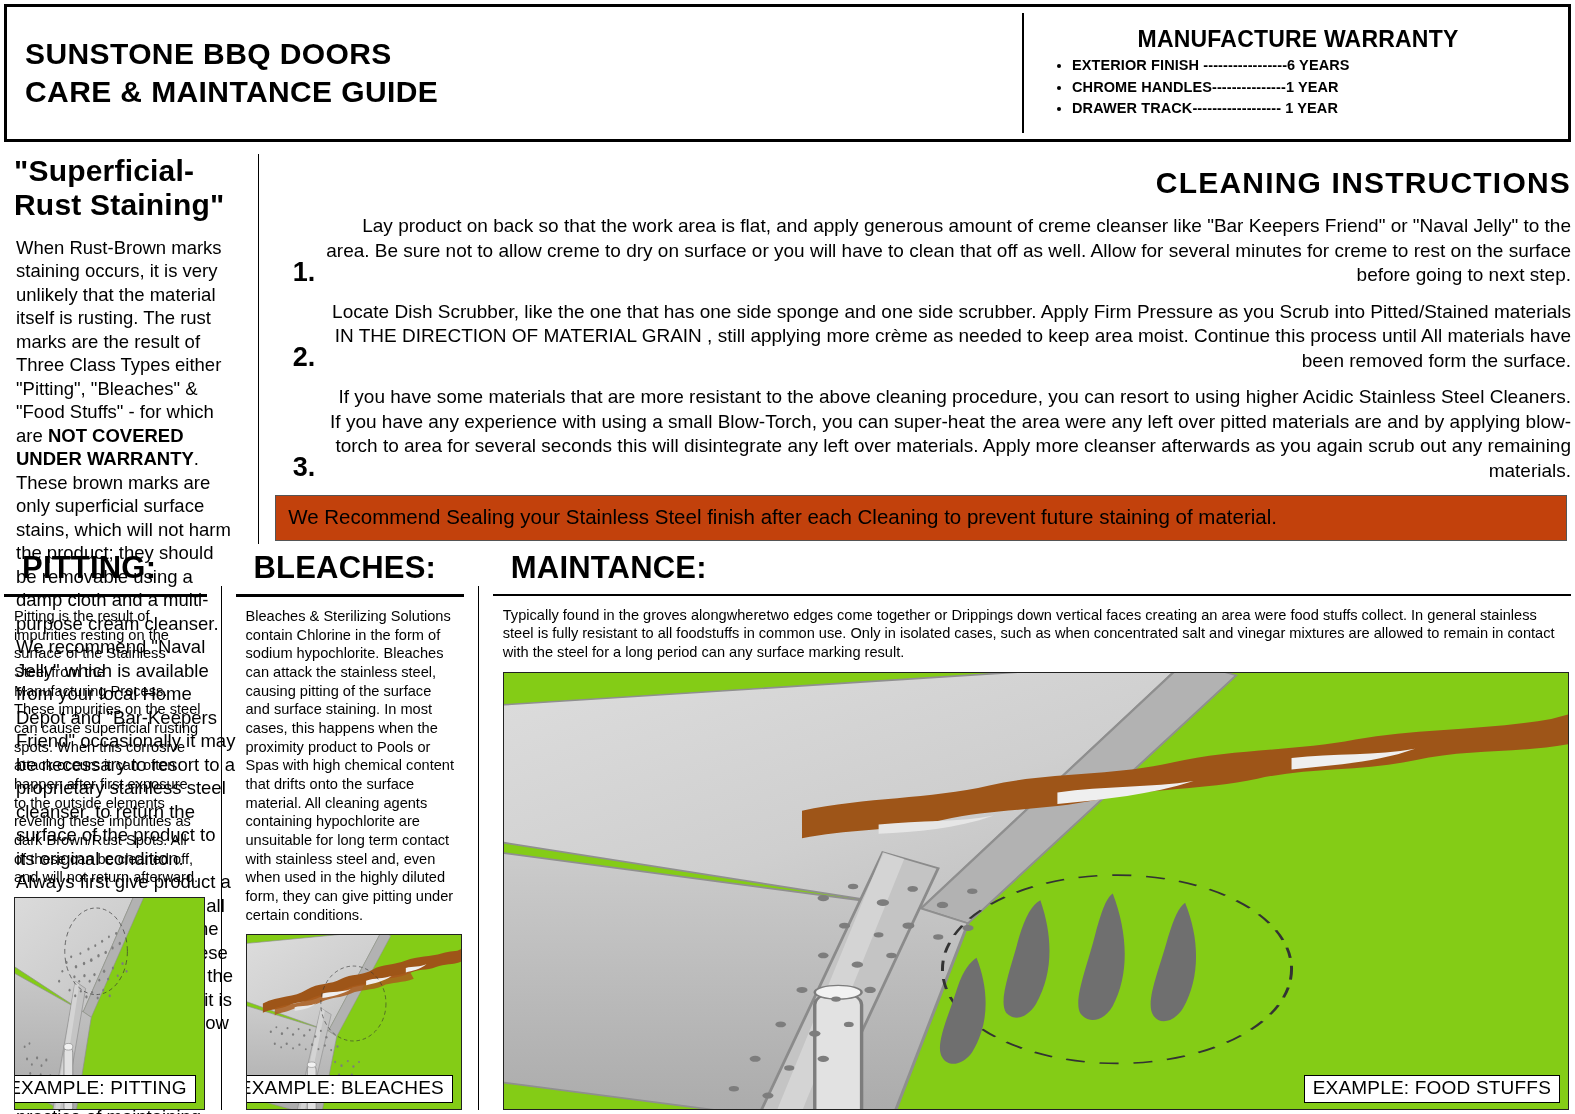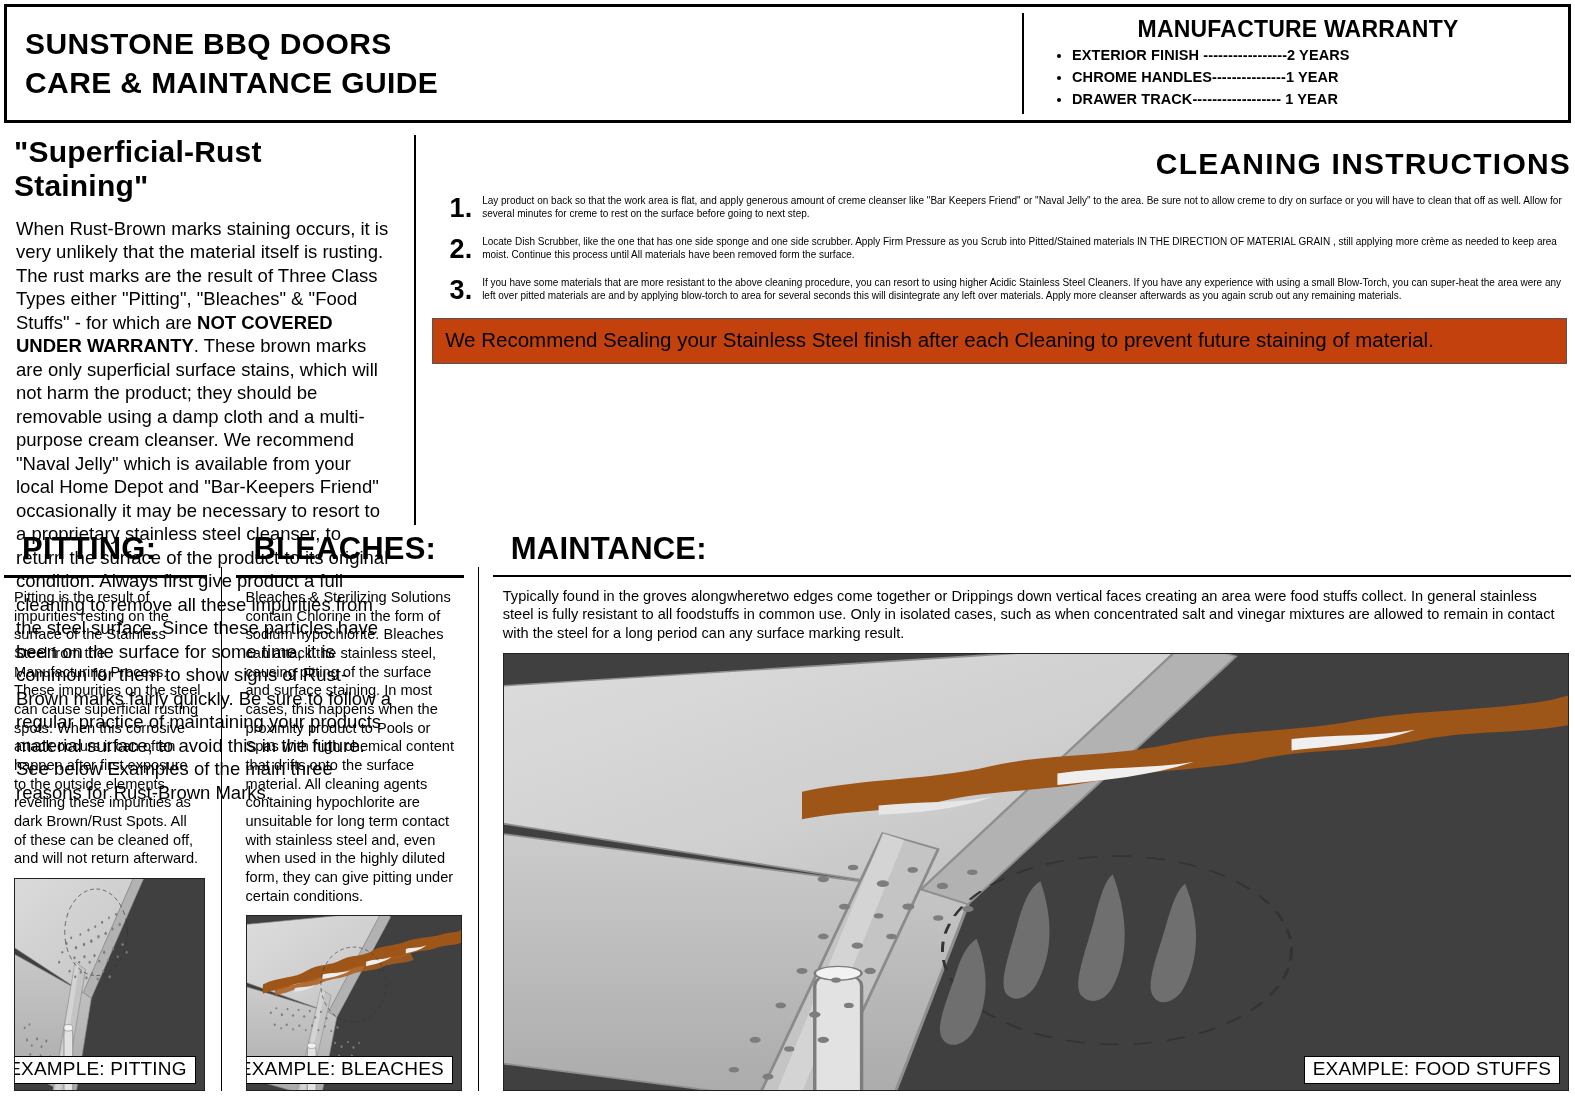--- a/index.html
+++ b/index.html
@@ -19,21 +19,21 @@
     width: 1575px;
     height: 1114px;
     box-sizing: border-box;
     padding: 4px;
   }
 
   
   .header {
     display: flex;
     border: 3px solid #000;
-    height: 119px;
+    height: 138px;
     box-sizing: border-box;
     align-items: stretch;
   }
   .header-left {
     flex: 1 1 auto;
     display: flex;
     flex-direction: column;
     justify-content: center;
     padding-left: 18px;
   }
@@ -133,23 +133,24 @@
     width: 46px;
     flex: 0 0 46px;
     text-align: right;
     padding-right: 10px;
     box-sizing: border-box;
     align-self: flex-end;
     line-height: 1;
     padding-bottom: 2px;
   }
   .step-text {
-    font-size: 10px;
+    font-size: 19px;
     line-height: 1.29;
     flex: 1 1 auto;
+    text-align: right;
   }
   .recommend-box {
     border: 1px solid #555;
     background: #c2410c;
     padding: 8px 12px 10px 12px;
     margin-top: 6px;
     margin-right: 4px;
   }
   .recommend-box p {
     margin: 0;
@@ -191,21 +192,21 @@
   .cat-text {
     font-size: 14.6px;
     line-height: 1.28;
     margin: 0 6px 10px 10px;
   }
 
   
   .panel {
     position: relative;
     border: 1px solid #222;
-    background: #404040;
+    background: #84cc16;
     overflow: hidden;
     margin-left: 10px;
     margin-right: 2px;
     flex: 1 1 auto;
     min-height: 0;
   }
   .panel svg { display: block; width: 100%; height: 100%; }
   .panel-caption {
     position: absolute;
     right: 8px;
@@ -224,21 +225,21 @@
 <div class="page">
 
   <div class="header">
     <div class="header-left">
       <div class="header-title-line">SUNSTONE BBQ DOORS</div>
       <div class="header-title-line">CARE &amp; MAINTANCE GUIDE</div>
     </div>
     <div class="header-right">
       <div class="warranty-title">MANUFACTURE WARRANTY</div>
       <ul class="warranty-list">
-        <li>EXTERIOR FINISH -----------------2 YEARS</li>
+        <li>EXTERIOR FINISH -----------------6 YEARS</li>
         <li>CHROME HANDLES---------------1 YEAR</li>
         <li>DRAWER TRACK------------------ 1 YEAR</li>
       </ul>
     </div>
   </div>
 
   <div class="top-wrap">
 
     <div class="col-left">
       <h2 class="section-title">"Superficial-Rust Staining"</h2>

